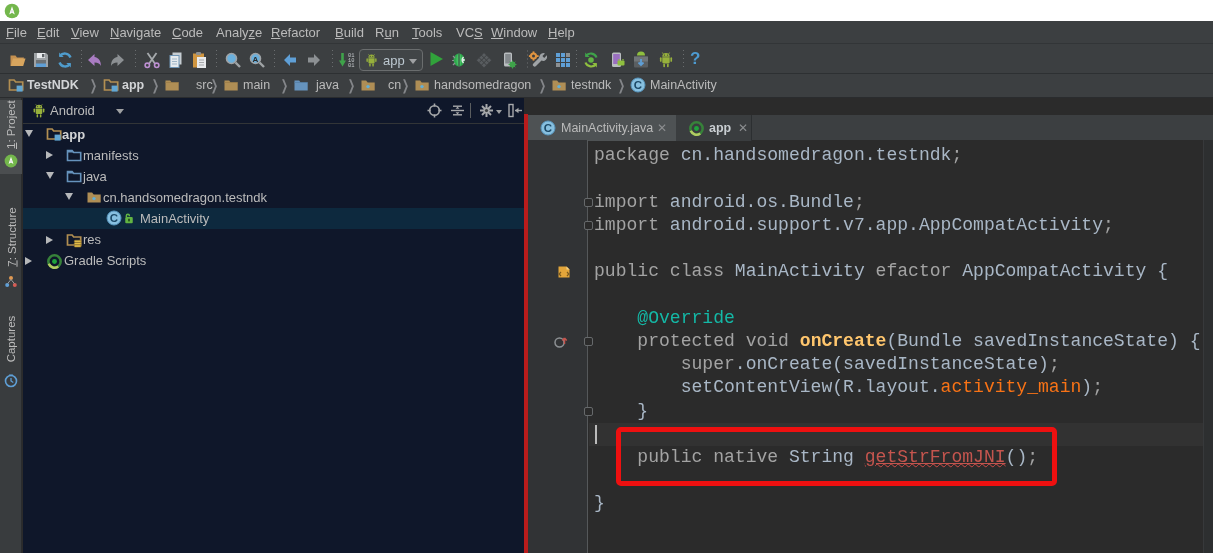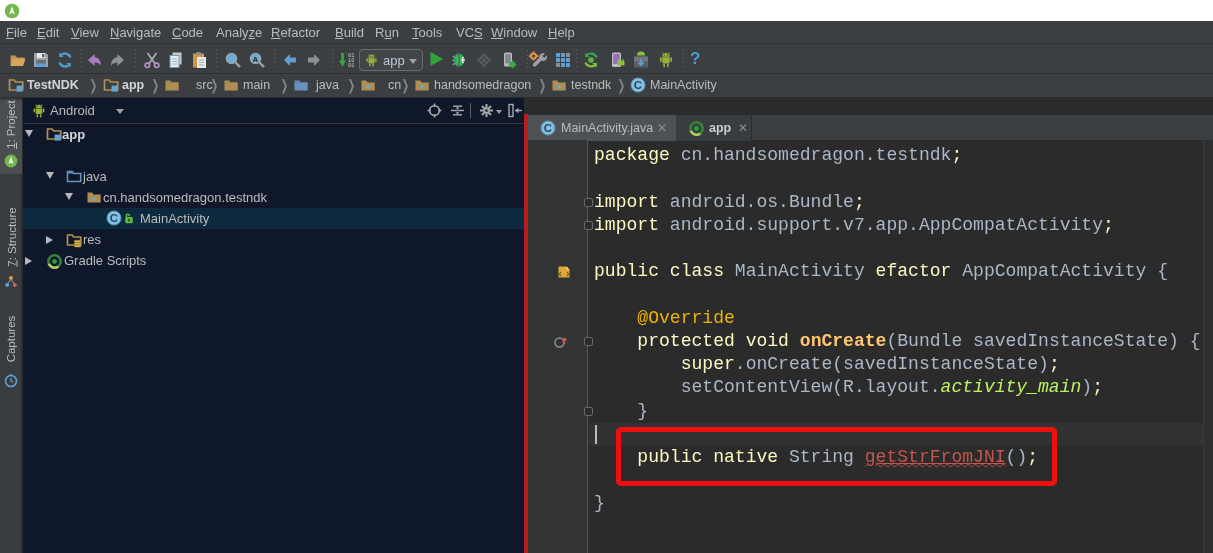--- a/index.html
+++ b/index.html
@@ -27,24 +27,24 @@
 #editor{position:absolute;left:524px;top:114px;width:689px;height:455px;background:#2b2b2b;border-left:4px solid #b91c1c}
 #tabbar{position:absolute;left:0;top:0;width:689px;height:26px;background:#3c3f41;border-top:1px solid #2b2b2b}
 #tab1{position:absolute;left:0;top:0;width:148px;height:26px;background:#4e5254}
 #tab2{position:absolute;left:148px;top:0;width:76px;height:26px;background:#3a3d3f;border-right:1px solid #2c2f31}
 .tabtxt{position:absolute;top:0;line-height:26px;font-size:12.5px;color:#bbbbbb}
 .tabx{position:absolute;top:0;line-height:26px;font-size:12px;color:#8c8e90}
 #gutter{position:absolute;left:0;top:26px;width:60px;height:429px;background:#313335;border-right:1px solid #55585a}
 #lnums{position:absolute;left:0;top:30.4px;width:27px;text-align:right;font-family:"Liberation Mono",monospace;font-size:18.06px;line-height:23.2px;color:#606366}
 #caretline{position:absolute;left:61px;top:308.8px;width:614px;height:23.2px;background:#323232}
 #code{position:absolute;left:66px;top:30.4px;font-family:"Liberation Mono",monospace;font-size:18.06px;line-height:23.2px;color:#a9b7c6;white-space:pre}
-#code .k{color:#fef9c3}
-#code .an{color:#eab308}
+#code .k{color:#a3a3a3}
+#code .an{color:#14b8a6}
 #code .md{color:#ffc66d;font-weight:bold}
-#code .fl{color:#bef264;font-style:italic}
+#code .fl{color:#f97316;}
 #code .er{color:#c4554e;text-decoration:underline}
 #code .erw{text-decoration:underline wavy #cf4b47;text-decoration-thickness:1px}
 #redbox{position:absolute;left:88px;top:313px;width:441px;height:59px;border:5px solid #ee1010;border-radius:5px}
 #caret{position:absolute;left:66.5px;top:311px;width:2px;height:19px;background:#bbbbbb}
 #stripe{position:absolute;left:675px;top:26px;width:14px;height:429px;background:#2d2f30;border-left:1px solid #37393b}
 .fold{position:absolute;left:55.5px;width:9px;height:9px;border:1px solid #66696b;background:#2b2b2b;border-radius:2px}
 .icon{position:absolute}
 </style></head>
 <body>
 <svg width="0" height="0" style="position:absolute">
@@ -442,20 +442,27 @@
       </svg>
 </div>
 <div id="ptree">
 <div class="trow" style="top:0">
 <div class="arr exp" style="left:2px"></div>
 <svg class="ti" style="left:23px" width="16" height="16">
           <use href="#folder-mod"></use>
         </svg>
 <span class="tt" style="left:39px;font-weight:bold;color:#d2d4d6">app</span>
 </div>
+<div class="trow" style="top:21px">
+<div class="arr col" style="left:23px"></div>
+<svg class="ti" style="left:43px" width="16" height="16">
+          <use href="#folder-blue"></use>
+        </svg>
+<span class="tt" style="left:60px">manifests</span>
+</div>
 <div class="trow" style="top:42px">
 <div class="arr exp" style="left:23px"></div>
 <svg class="ti" style="left:43px" width="16" height="16">
           <use href="#folder-blue"></use>
         </svg>
 <span class="tt" style="left:60px">java</span>
 </div>
 <div class="trow" style="top:63px">
 <div class="arr exp" style="left:42px"></div>
 <svg class="ti" style="left:63px" width="16" height="16">

